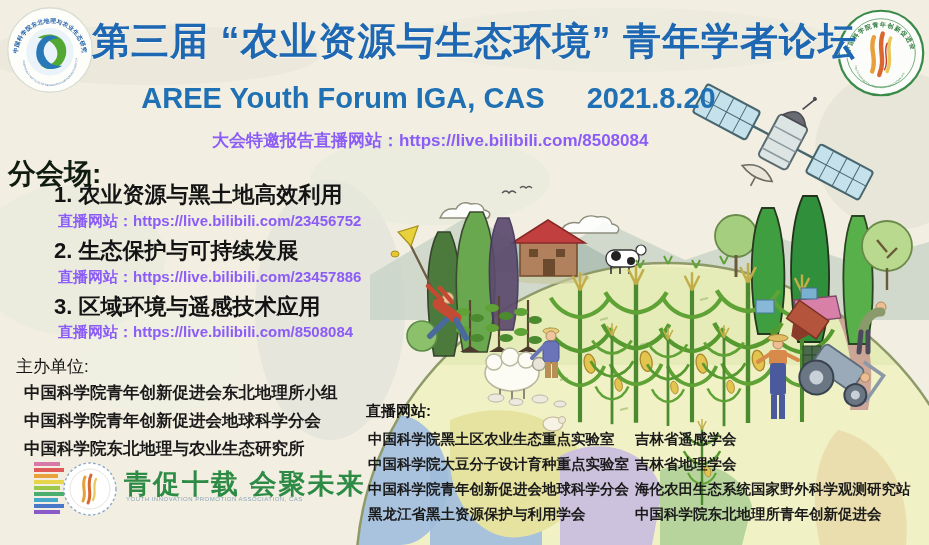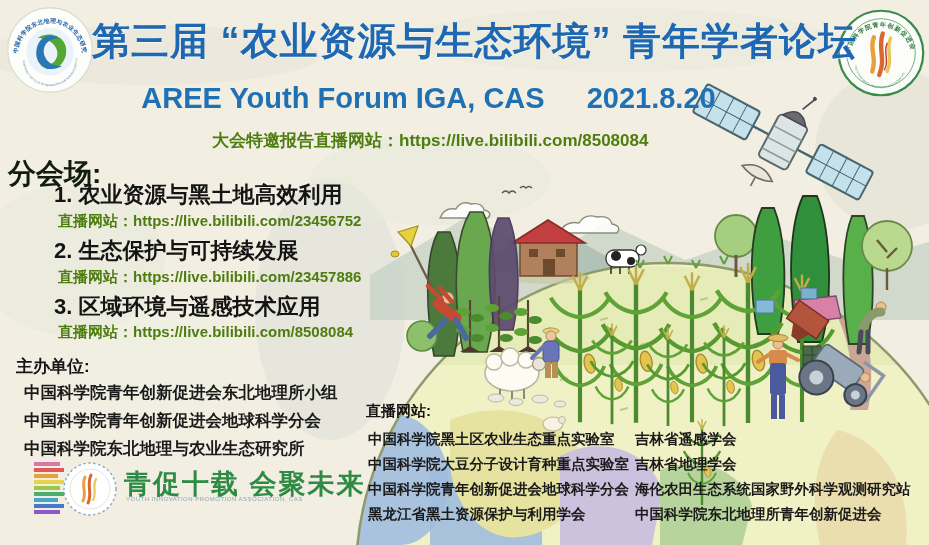--- a/index.html
+++ b/index.html
@@ -15,30 +15,30 @@
   .title{
     position:absolute;left:92px;right:92px;top:16px;text-align:center;
     font-size:38px;font-weight:bold;color:#1e67b2;letter-spacing:1px;
     white-space:nowrap;text-shadow:0 1px 0 rgba(255,255,255,.6);
   }
   .subtitle{
     position:absolute;left:0;right:80px;top:82px;text-align:center;
     font-size:29px;font-weight:bold;color:#2070b4;letter-spacing:0px;padding-left:8px;
   }
   .subtitle .gap{display:inline-block;width:42px;}
-  .red{color:#4d7c0f;}
+  .red{color:#8b5cf6;}
   .main-live{position:absolute;left:212px;top:129px;font-size:17px;font-weight:bold;white-space:nowrap;}
   .kai{font-family:"Liberation Serif","DejaVu Serif",serif;}
   .sessions-heading{position:absolute;left:8px;top:155px;font-size:28px;font-weight:bold;color:#101c10;}
   .session-title{position:absolute;left:54px;font-size:22px;font-weight:bold;color:#141414;white-space:nowrap;}
   .session-link{position:absolute;left:58px;font-size:15px;font-weight:bold;white-space:nowrap;}
   .s1t{top:180px}.s1l{top:212px}
   .s2t{top:236px}.s2l{top:268px}
   .s3t{top:292px}.s3l{top:323px}
-  .organizers-heading{position:absolute;left:16px;top:355px;font-size:17px;font-weight:bold;color:#141414;}
+  .organizers-heading{position:absolute;left:16px;top:355px;font-size:17px;font-weight:normal;color:#141414;}
   .org-line{
     position:absolute;left:24px;font-size:16.5px;font-weight:600;color:#1a1a1a;
     font-family:"Liberation Serif","DejaVu Serif",serif;white-space:nowrap;
   }
   .o1{top:382px}.o2{top:410px}.o3{top:438px}
   .anniv{position:absolute;left:30px;top:458px;width:310px;height:70px;}
   .anniv svg{position:absolute;left:0;top:0;}
   .anniv-slogan{
     position:absolute;left:94px;top:8px;font-size:27px;font-weight:bold;color:#2e8b46;
     font-family:Liberation Sans, sans-serif;letter-spacing:2px;white-space:nowrap;

